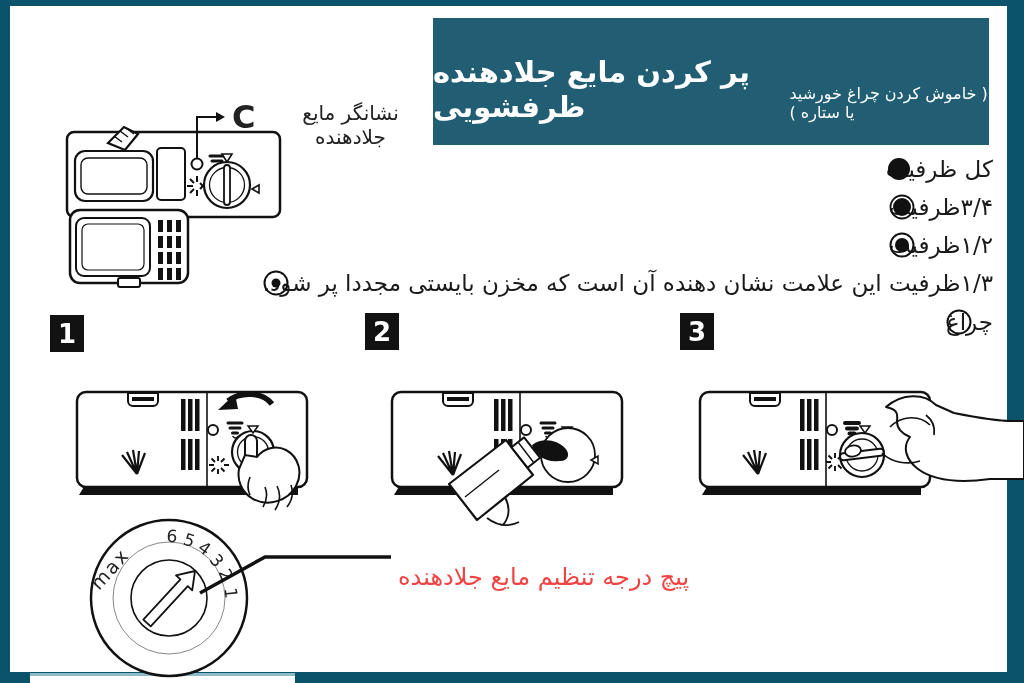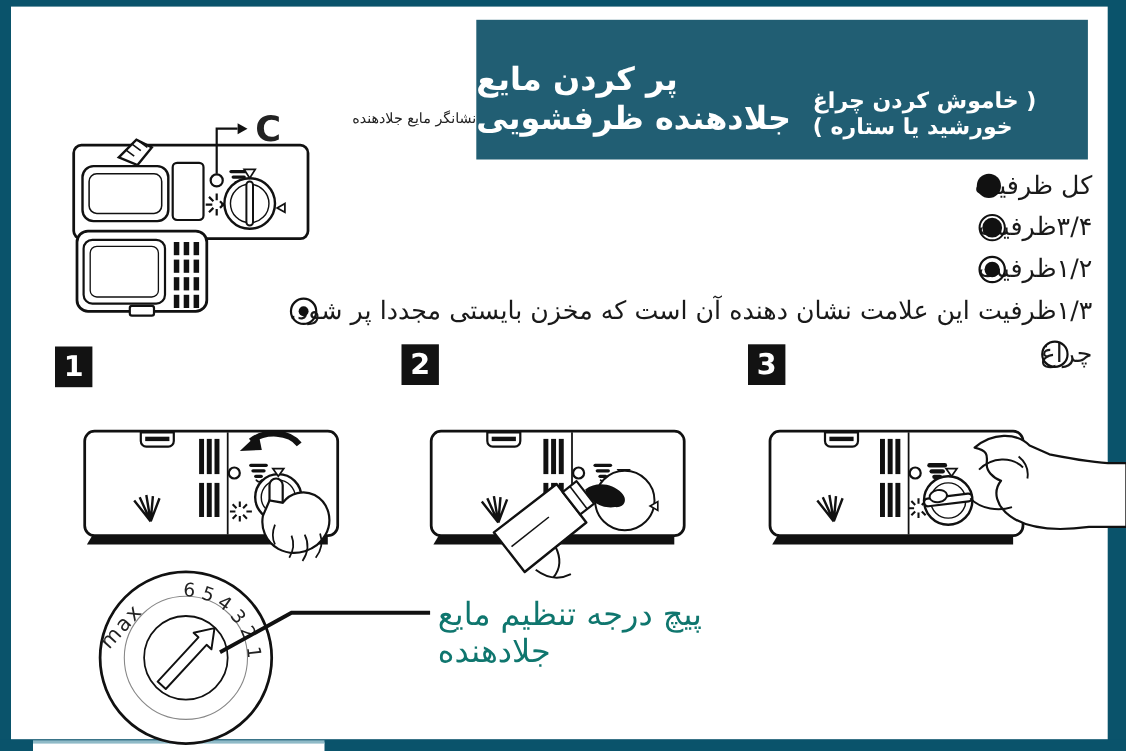--- a/index.html
+++ b/index.html
@@ -16,43 +16,43 @@
   .b-gap { position:absolute; left:30px; bottom:0; width:265px; height:8px; background:#ffffff; }
   .b-gap-line { position:absolute; left:30px; bottom:7px; width:265px; height:3px; background:#8fbac7; }
 
   .header {
     position:absolute; left:433px; top:18px; width:556px; height:127px;
     background:#215e73; color:#ffffff; text-align:left;
     display:flex; align-items:center;
     padding-top:16px;
   }
   .header .title { font-size:29px; font-weight:bold; direction:rtl; line-height:1.2; }
-  .header .subtitle { font-size:20px; font-weight:bold; direction:rtl; margin-top:26px; }
+  .header .subtitle { font-size:16px; font-weight:normal; direction:rtl; margin-top:26px; }
 
   .legend-row {
     position:absolute; right:31px; height:30px;
     display:flex; align-items:center; gap:7px;
     font-size:23px; color:#1a1a1a; white-space:nowrap;
   }
   .legend-row .lbl { direction:rtl; }
   .legend-row svg { flex:0 0 auto; }
 
   .badge {
     position:absolute; width:34px; height:37px; background:#121212;
     color:#ffffff; font-size:26px; font-weight:bold;
     display:flex; align-items:center; justify-content:center;
   }
 
   .callout-label {
     position:absolute; left:268px; top:101px; width:165px;
-    font-size:13px; color:#222; direction:rtl; 
+    font-size:20px; color:#222; direction:rtl; text-align:center;
   }
   .dial-label {
-    position:absolute; left:398px; top:541px; width:345px;
-    font-size:29px; color:#0f766e; direction:rtl; text-align:left;
+    position:absolute; left:398px; top:563px; width:345px;
+    font-size:24px; color:#ef4444; direction:rtl; text-align:left;
   }
 
   svg { position:absolute; overflow:visible; }
   svg text { font-family:"DejaVu Sans", sans-serif; fill:#222; }
   .ln { stroke:#111; fill:none; }
   .fw { stroke:#111; fill:#ffffff; }
   .fb { fill:#111; stroke:none; }
 </style>
 </head>
 <body>

